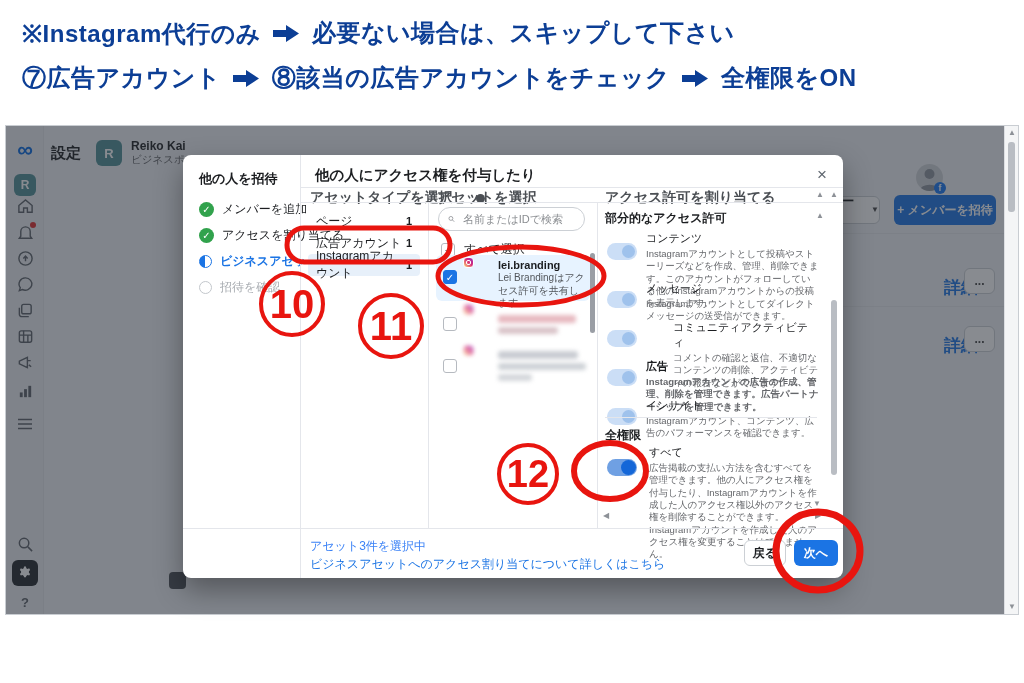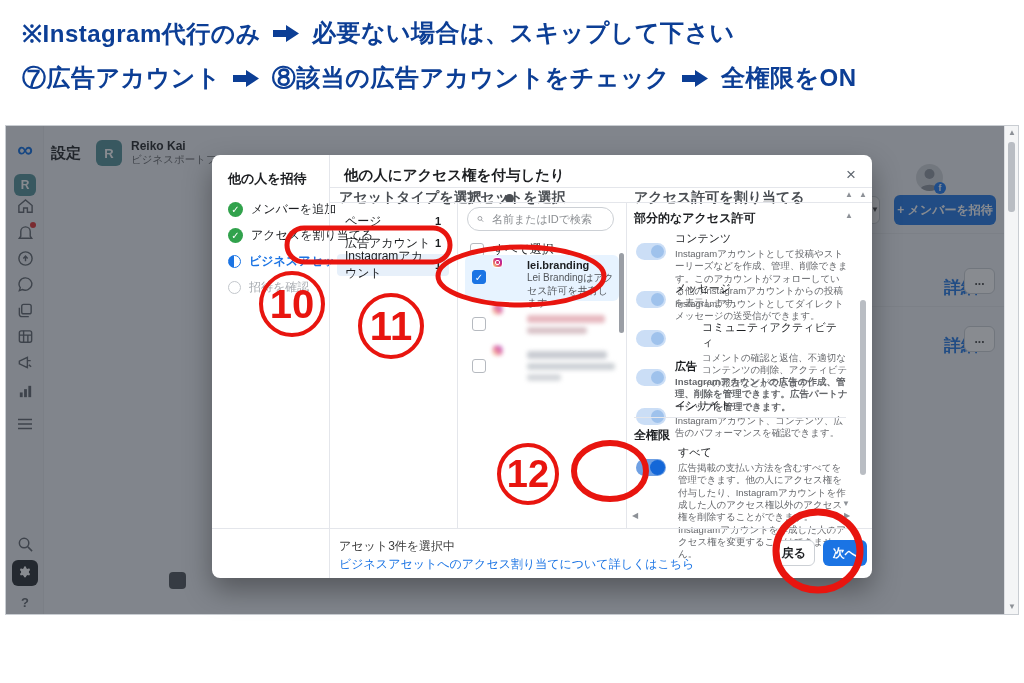--- a/index.html
+++ b/index.html
@@ -21,21 +21,21 @@
   .hdr-sub{font-size:10.5px;color:#65676b;}
   .btn-outline{background:#fff;border:1px solid #ccd0d5;border-radius:6px;font-size:12px;font-weight:bold;color:#1c1e21;display:flex;align-items:center;justify-content:center;gap:6px;box-sizing:border-box;}
   .btn-blue{background:#1b74e4;border-radius:6px;font-size:12px;font-weight:bold;color:#fff;display:flex;align-items:center;justify-content:center;box-sizing:border-box;}
   .link-blue{color:#1b74e4;font-size:17px;font-weight:bold;text-align:right;}
   .more-btn{background:#fff;border:1px solid #ccd0d5;border-radius:6px;color:#444;font-size:12px;font-weight:bold;display:flex;align-items:center;justify-content:center;line-height:0;box-sizing:border-box;}
   .overlay{left:0;top:0;right:0;bottom:0;background:rgba(38,44,53,.55);}
   .pg-scroll{background:#f4f5f6;border-left:1px solid #dcdee2;}
   .scroll-thumb{background:#b9bdc3;border-radius:3px;}
   .tri{color:#8d9197;font-size:8px;line-height:1;}
   
-  .modal{left:183px;top:155px;width:660px;height:423px;background:#fff;border-radius:8px;box-shadow:0 12px 28px rgba(0,0,0,.35);margin-left:29px;}
+  .modal{left:183px;top:155px;width:660px;height:423px;background:#fff;border-radius:8px;box-shadow:0 12px 28px rgba(0,0,0,.35);}
   .steps-title{font-size:13px;font-weight:bold;color:#1c1e21;}
   .step{display:flex;align-items:center;gap:8px;font-size:12px;}
   .step .lbl{white-space:nowrap;}
   .step-done .lbl{color:#1c1e21;}
   .step-cur .lbl{color:#1b74e4;font-weight:bold;}
   .step-todo .lbl{color:#a7abb0;}
   .ck-green{width:15px;height:15px;border-radius:50%;background:#31a24c;color:#fff;font-size:10px;display:flex;align-items:center;justify-content:center;flex:0 0 auto;}
   .half-circle{width:13px;height:13px;border-radius:50%;border:1.5px solid #1b74e4;box-sizing:border-box;background:linear-gradient(90deg,#1b74e4 50%,#fff 50%);flex:0 0 auto;}
   .empty-circle{width:13px;height:13px;border-radius:50%;border:1.5px solid #c3c7cc;box-sizing:border-box;flex:0 0 auto;}
   .vline{background:#e4e6eb;width:1px;}
@@ -62,21 +62,21 @@
   .toggle{width:30px;height:17px;border-radius:9px;position:relative;flex:0 0 auto;}
   .toggle::after{content:'';position:absolute;border-radius:50%;}
   .tg-pale{background:#cbdef6;}
   .tg-pale::after{right:2px;top:2px;width:13px;height:13px;background:#9fc2ec;}
   .tg-on{background:#6fa0e3;}
   .tg-on::after{right:1px;top:1px;width:15px;height:15px;background:#1467d8;}
   .perm-sec{font-size:12px;font-weight:bold;color:#1c1e21;}
   .perm-item{display:flex;gap:9px;align-items:flex-start;}
   .perm-lbl{font-size:11px;color:#1c1e21;margin-bottom:2px;}
   .perm-desc{font-size:9.5px;color:#65676b;line-height:1.3;}
-  .foot-txt{font-size:12px;color:#404040;}
+  .foot-txt{font-size:12px;color:#3b82f6;}
   .foot-link{font-size:12px;color:#1b74e4;}
   
   #redink{left:0;top:0;pointer-events:none;}
 </style>
 </head>
 <body>
 <div id="canvas">
 
 <div class="abs ann" style="left:22px;top:16px;">
   <span>※Instagram代行のみ</span>

